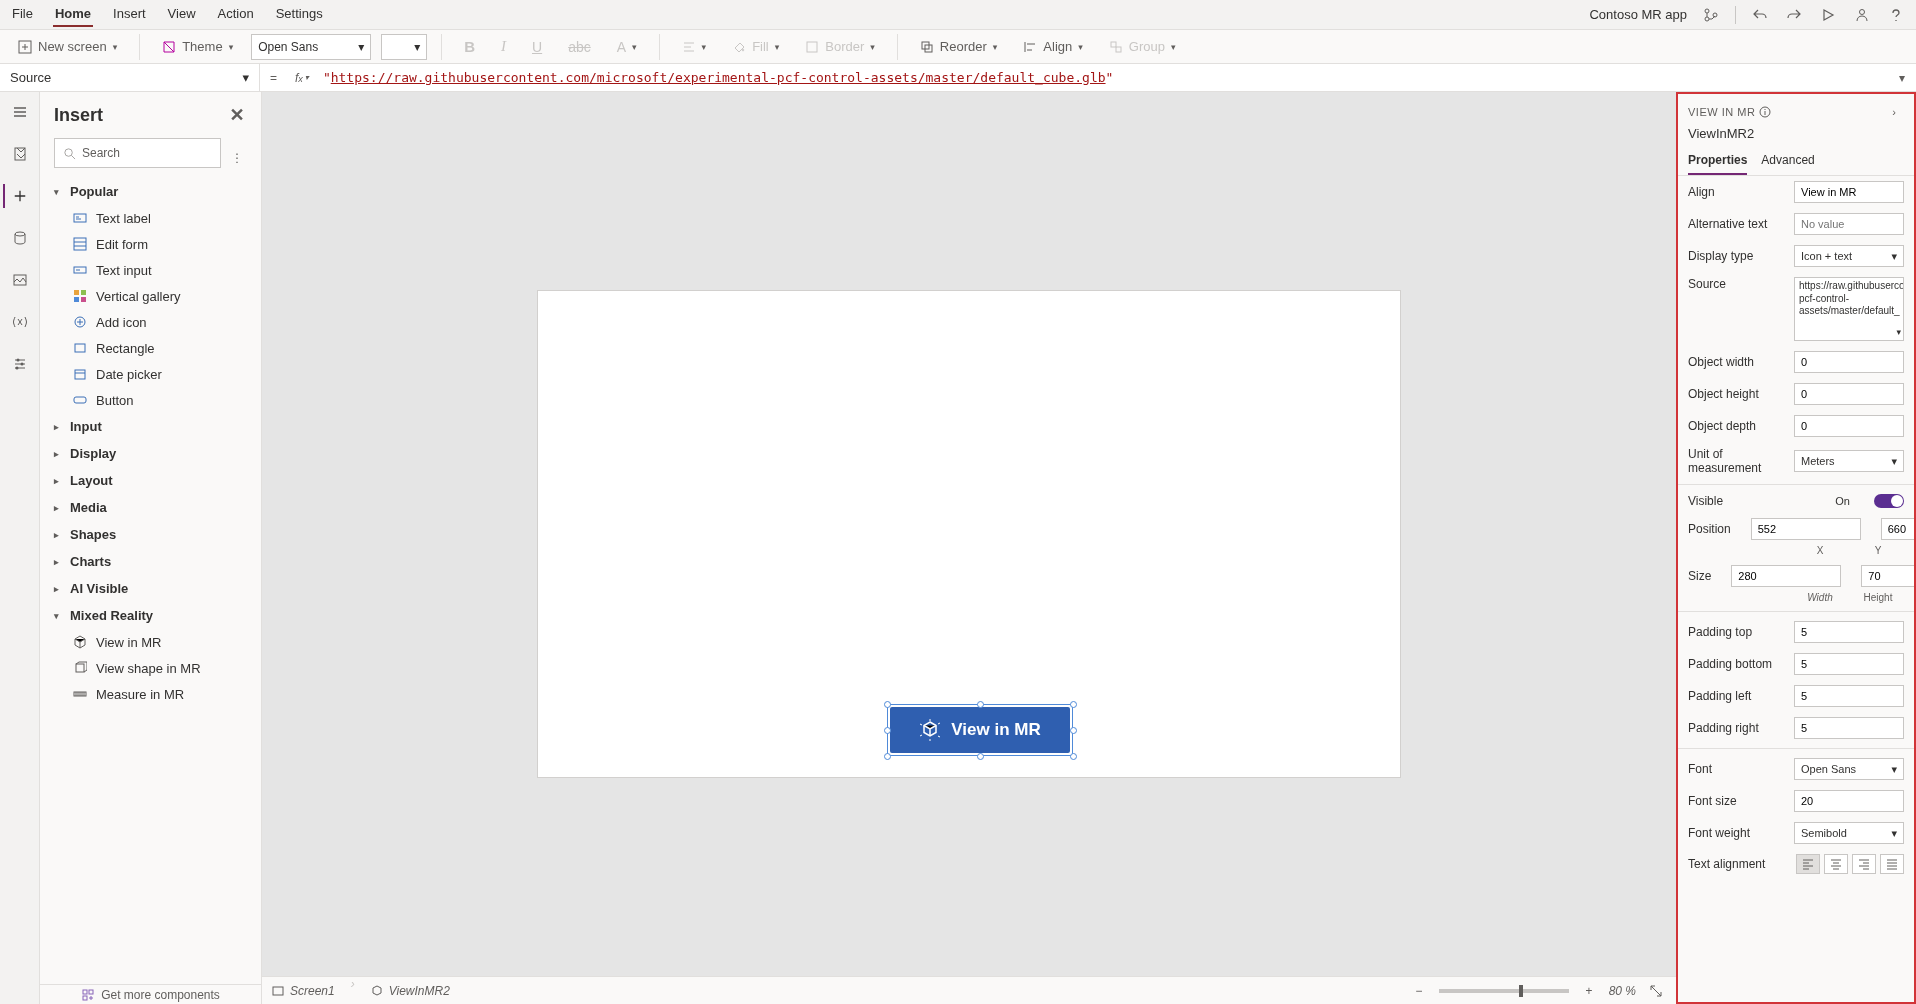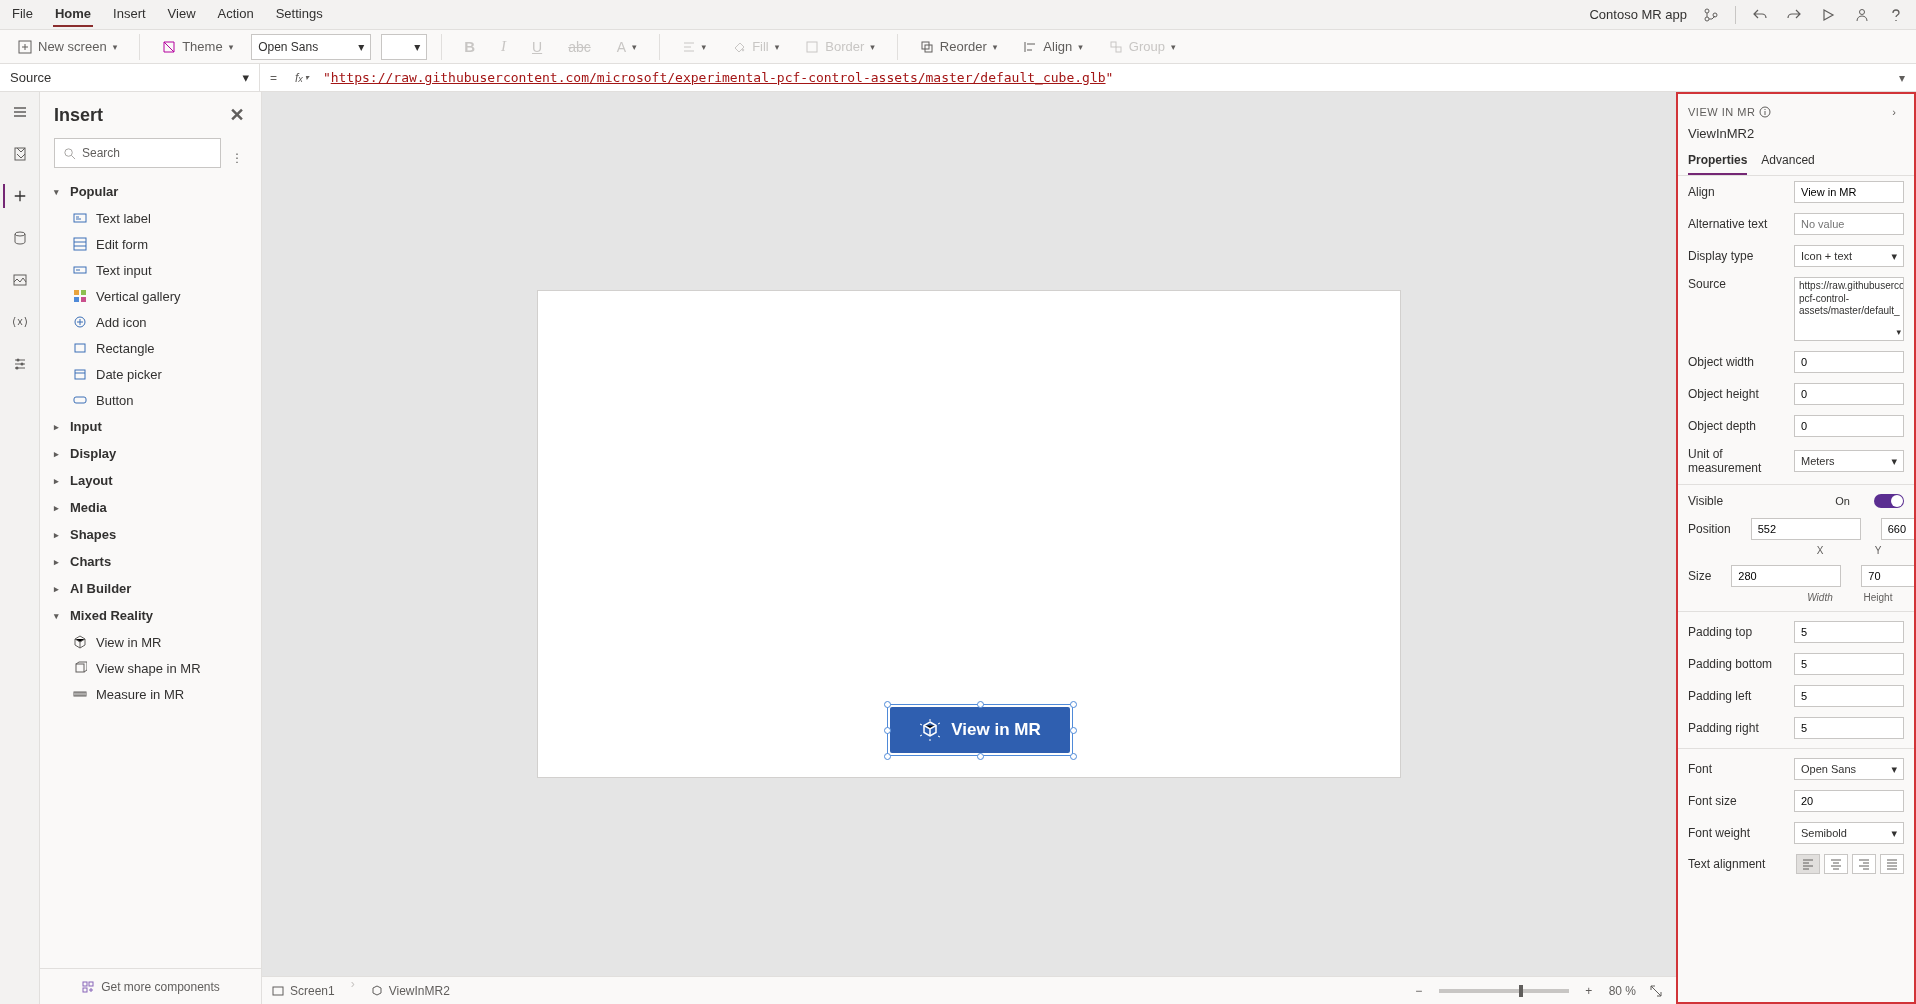--- a/index.html
+++ b/index.html
@@ -44,32 +44,32 @@
 
 .insertpanel { width: 222px; background:#faf9f8; border-right:1px solid #e1dfdd; display:flex; flex-direction:column; }
 .insertpanel .hdr { height:46px; display:flex; align-items:center; padding:0 14px; font-size:18px; font-weight:600; justify-content:space-between;}
 .insertpanel .search { padding: 0 14px 10px; display:flex; gap:6px; align-items:flex-end;}
 .insertpanel .searchbox { flex:1; height:30px; border:1px solid #c8c6c4; background:#fff; display:flex; align-items:center; padding:0 8px; gap:6px; color:#605e5c;}
 .insertpanel .tree { flex:1; overflow:auto; padding: 0 6px;}
 .treehdr { display:flex; align-items:center; gap:6px; padding:6px 8px; font-weight:600; font-size:13px; cursor:pointer;}
 .treehdr .chev { font-size:9px; color:#605e5c; width:10px; }
 .treeitem { display:flex; align-items:center; gap:8px; padding:5px 8px 5px 26px; font-size:13px; cursor:pointer;}
 .treeitem .ico { width:16px; height:16px; display:inline-flex; align-items:center; justify-content:center; color:#3b6fb6;}
-.insertpanel .ftr { height:36px; border-top:1px solid #e1dfdd; display:flex; align-items:center; justify-content:center; gap:6px; color:#605e5c; font-size:12px;}
+.insertpanel .ftr { height:20px; border-top:1px solid #e1dfdd; display:flex; align-items:center; justify-content:center; gap:6px; color:#605e5c; font-size:12px;}
 
 
 .canvaswrap { flex:1; display:flex; flex-direction:column; background:#e5e5e5; position:relative;}
 .canvas { flex:1; display:flex; align-items:center; justify-content:center; }
 .stage { width: 862px; height: 486px; background:#fff; position:relative; box-shadow: 0 0 0 1px #d2d0ce; }
 .mrbtn { position:absolute; left:352px; top:416px; width:180px; height:46px; background:#2f5fb0; color:#fff; display:flex; align-items:center; justify-content:center; gap:10px; font-size:17px; font-weight:600; border-radius:2px;}
 .selbox { position:absolute; border:1px solid #4f8ad8;}
 .handle { position:absolute; width:7px; height:7px; background:#fff; border:1px solid #4f8ad8; border-radius:50%; }
 
 
-.bottombar { height:28px; background:#faf9f8; border-top:1px solid #e1dfdd; display:flex; padding:0 10px; gap:16px; font-size:12px; color:#605e5c;}
+.bottombar { height:28px; background:#faf9f8; border-top:1px solid #e1dfdd; display:flex; padding:0 10px; gap:16px; font-size:12px; color:#605e5c;font-style:italic;}
 .bottombar .crumb{ display:flex; align-items:center; gap:6px;}
 .bottombar .right{ margin-left:auto; display:flex; align-items:center; gap:10px;}
 .zoomslider{ width:130px; height:4px; background:#c8c6c4; position:relative;}
 .zoomslider .thumb{ position:absolute; top:-4px; left:62%; width:4px; height:12px; background:#605e5c;}
 
 
 .propspanel { width: 240px; background:#faf9f8; border:2px solid #d13438; display:flex; flex-direction:column; font-size:12px; overflow:hidden;}
 .propspanel .phdr { padding:8px 10px 4px; display:flex; align-items:center; justify-content:space-between; color:#605e5c; font-size:11px;}
 .propspanel .phdr .name{ letter-spacing:0.5px;}
 .propspanel .ctlname { padding:0 10px 6px; font-size:13px;}
@@ -410,21 +410,21 @@
       <div class="treehdr">
           <span class="chev">▸</span>
           <span>Shapes</span>
         </div>
       <div class="treehdr">
           <span class="chev">▸</span>
           <span>Charts</span>
         </div>
       <div class="treehdr">
           <span class="chev">▸</span>
-          <span>AI Builder</span>
+          <span>AI Visible</span>
         </div>
       <div class="treehdr">
           <span class="chev">▾</span>
           <span>Mixed Reality</span>
         </div>
       <div class="treeitem">
           <span class="ico">
             <svg width="14" height="14" viewBox="0 0 14 14">
               <path d="M7 1l5 3v6l-5 3-5-3V4z" fill="none" stroke="#605e5c"></path>
               <path d="M2 4l5 3 5-3M7 7v6" stroke="#605e5c"></path>

